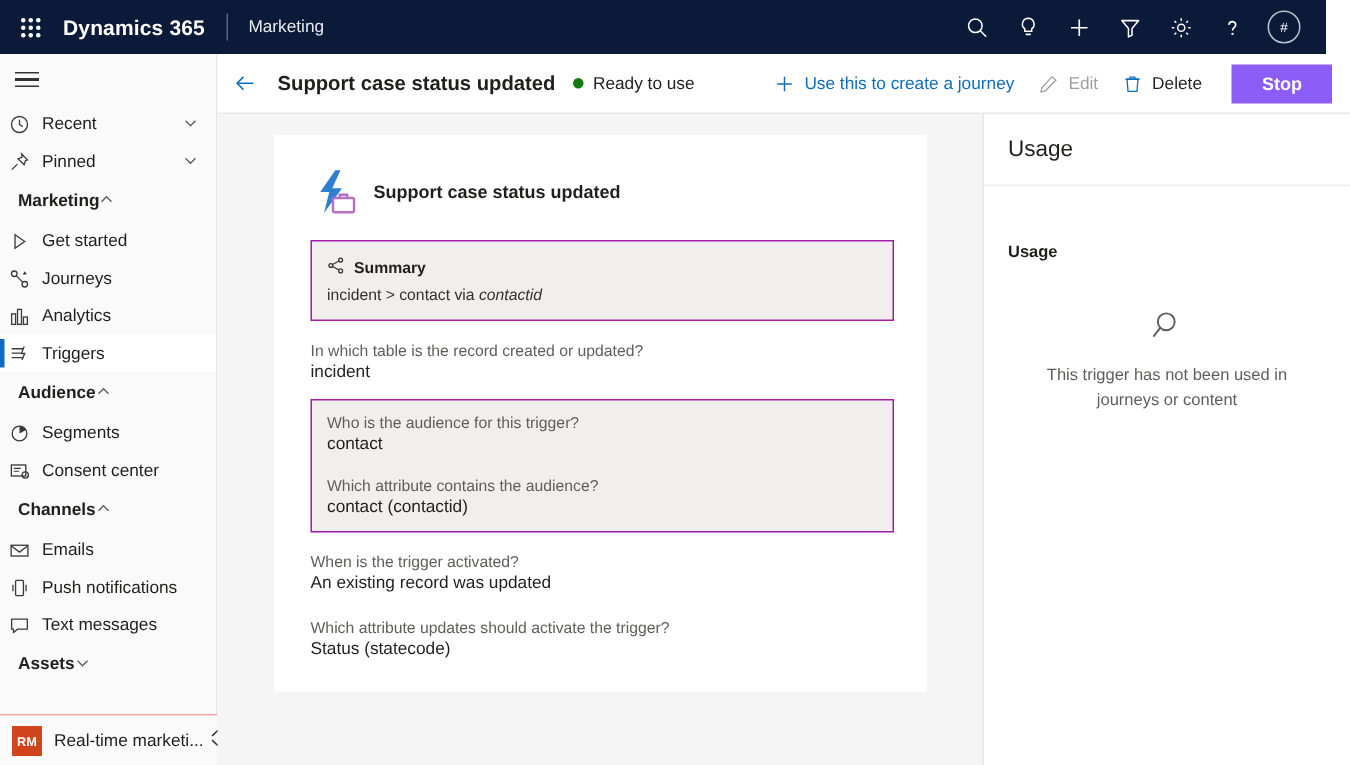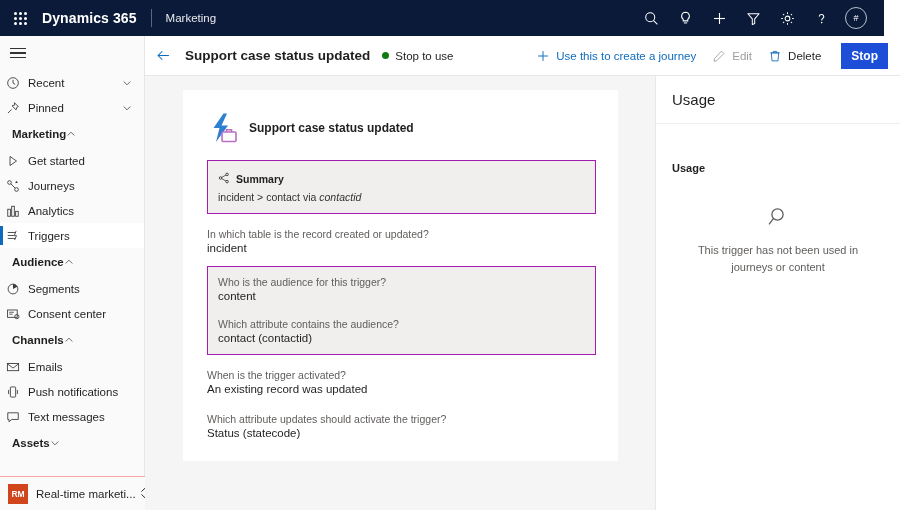--- a/index.html
+++ b/index.html
@@ -94,22 +94,22 @@
   .cmd-actions { margin-left: auto; display: flex; align-items: center; padding-right: 12px; }
   .cmd-btn {
     display: flex; align-items: center; height: 28px; padding: 0 8px; cursor: pointer;
     font-size: 11.5px; color: #201f1e; white-space: nowrap; background: transparent; border: none;
     font-family: "Liberation Sans", sans-serif;
   }
   .cmd-btn .ci { display: flex; align-items: center; margin-right: 6px; }
   .cmd-btn.accent { color: #0f6cbd; }
   .cmd-btn.disabled { color: #a19f9d; cursor: default; }
   .btn-stop {
-    background: #1d4ed8; color: #ffffff; font-size: 12px; font-weight: bold;
-    border: none; height: 26px; padding: 0 10px; cursor: pointer; margin-left: 12px;
+    background: #8b5cf6; color: #ffffff; font-size: 12px; font-weight: bold;
+    border: none; height: 26px; padding: 0 20px; cursor: pointer; margin-left: 12px;
     font-family: "Liberation Sans", sans-serif;
   }
 
   
   .main {
     position: absolute; left: 145px; top: 76px; width: 511px; height: 434px;
     background: #f5f5f5; border-right: 1px solid #e8e8e8; overflow: hidden;
   }
   .card {
     position: absolute; left: 38px; top: 14px; width: 435px; background: #ffffff;
@@ -389,21 +389,21 @@
   <div class="cmdbar">
     <div class="backbtn">
       <svg width="17" height="17" viewBox="0 0 20 20">
           <line x1="3.6" y1="10" x2="16.4" y2="10" stroke="#0f6cbd" stroke-width="1.2"></line>
           <path d="M8.6 5L3.6 10l5 5" fill="none" stroke="#0f6cbd" stroke-width="1.2"></path>
         </svg>
     </div>
     <div class="page-title">Support case status updated</div>
     <div class="status-chip">
       <span class="status-dot"></span>
-      <span class="status-text">Stop to use</span>
+      <span class="status-text">Ready to use</span>
     </div>
 
     <div class="cmd-actions">
       <button class="cmd-btn accent">
         <span class="ci">
           <svg width="14" height="14" viewBox="0 0 16 16">
               <line x1="8" y1="2.4" x2="8" y2="13.6" stroke="#0f6cbd" stroke-width="1.1"></line>
               <line x1="2.4" y1="8" x2="13.6" y2="8" stroke="#0f6cbd" stroke-width="1.1"></line>
             </svg>
         </span>
@@ -464,21 +464,21 @@
       <div class="qa">
         <div class="q">In which table is the record created or updated?</div>
         <div class="a">incident</div>
       </div>
 
       <div class="box-spacer"></div>
 
       <div class="grey-box">
         <div class="qa" style="margin-top:0">
           <div class="q">Who is the audience for this trigger?</div>
-          <div class="a">content</div>
+          <div class="a">contact</div>
         </div>
         <div class="qa">
           <div class="q">Which attribute contains the audience?</div>
           <div class="a">contact (contactid)</div>
         </div>
       </div>
 
       <div class="qa">
         <div class="q">When is the trigger activated?</div>
         <div class="a">An existing record was updated</div>

